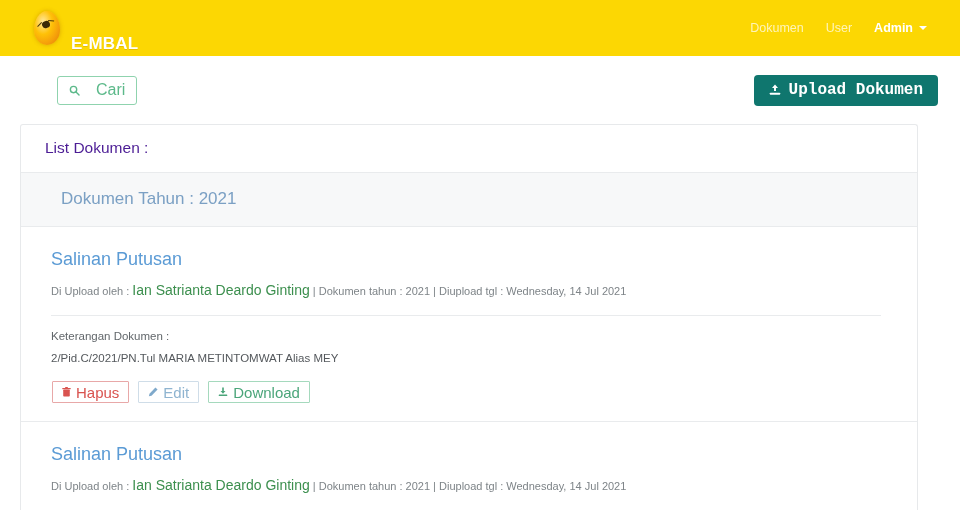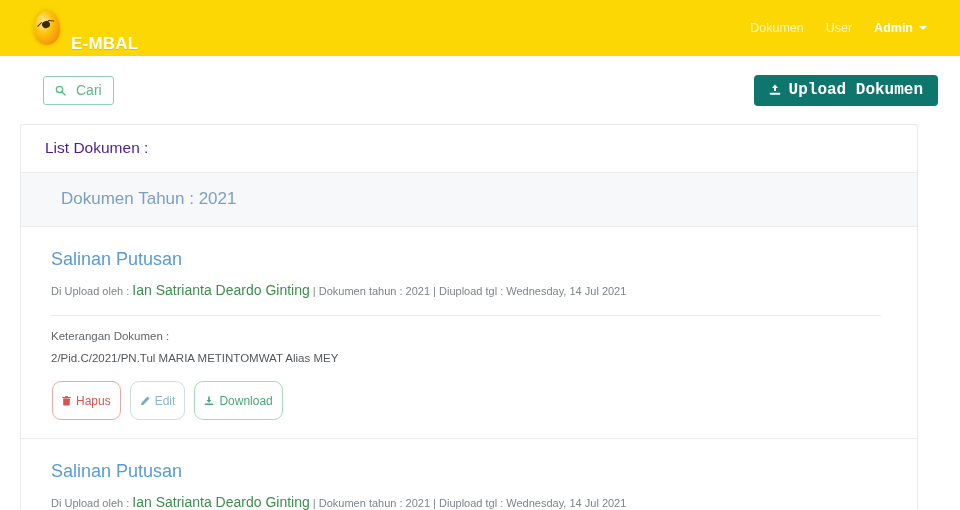--- a/index.html
+++ b/index.html
@@ -121,33 +121,33 @@
     padding: 0 10px;
     font-size: 11.5px;
     font-family: "Liberation Sans", sans-serif;
     color: #55595c;
     outline: none;
     background: #fff;
   }
   .search-input::placeholder { color: #8d9296; }
 
   .btn-cari {
-    margin-left: 8px;
+    margin-left: 22px;
     height: 29px;
     min-width: 58px;
     border: 1px solid #8fd3ae;
     border-radius: 3px;
     background: #ffffff;
     color: #5cb98a;
-    font-size: 14px;
+    font-size: 16px;
     font-family: "Liberation Sans", sans-serif;
     display: inline-flex;
     align-items: center;
     justify-content: center;
-    gap: 10px;
+    gap: 16px;
     padding: 0 11px;
     cursor: pointer;
   }
 
   .btn-upload {
     margin-left: auto;
     height: 31px;
     background: #0f766e;
     color: #ffffff;
     border: none;
@@ -229,24 +229,24 @@
     color: #54585c;
     padding-top: 10px;
   }
 
   .doc-actions {
     display: flex;
     gap: 9px;
     padding: 17px 0 18px 1px;
   }
   .act-btn {
-    height: 39px;
-    border-radius: 9px;
+    height: 22px;
+    border-radius: 1px;
     background: #ffffff;
-    font-size: 12px;
+    font-size: 15px;
     font-family: "Liberation Sans", sans-serif;
     display: inline-flex;
     align-items: center;
     gap: 5px;
     padding: 0 9px;
     cursor: pointer;
   }
   .act-hapus    { border: 1px solid #e8a8a8; color: #d9534f; }
   .act-edit     { border: 1px solid #cfdde8; color: #8fb4d0; justify-content: space-between; }
   .act-download { border: 1px solid #a5d9bd; color: #4ba57a; }

